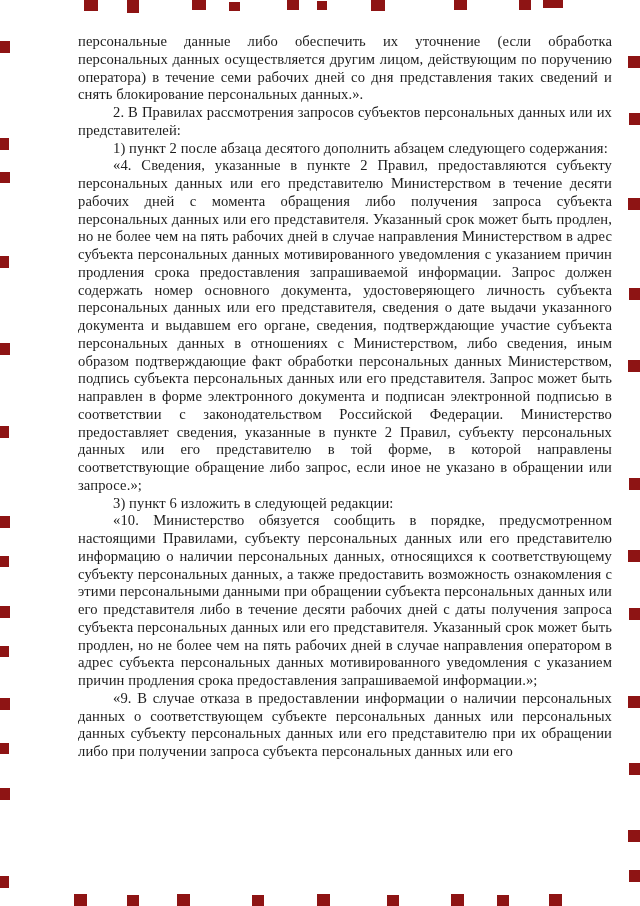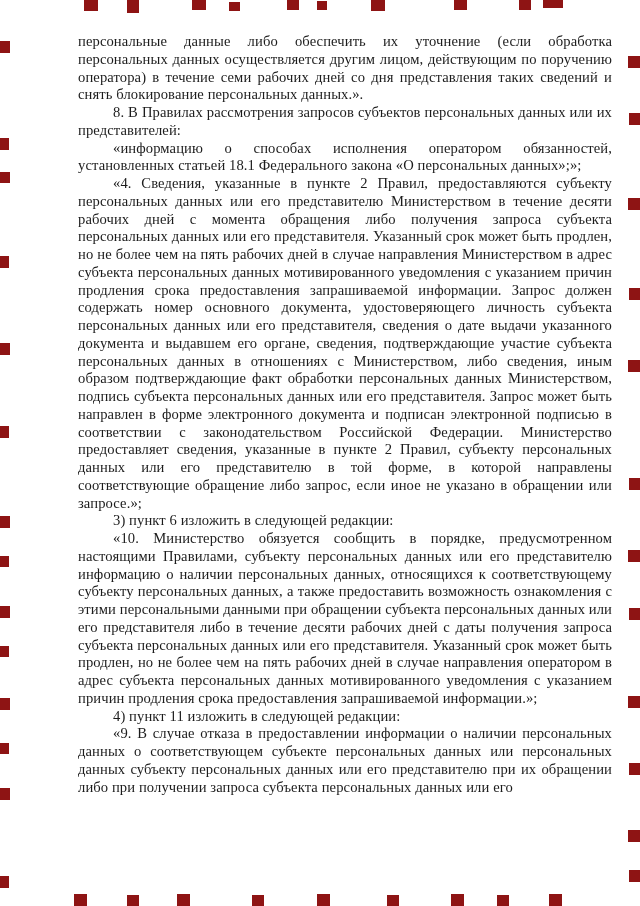--- a/index.html
+++ b/index.html
@@ -36,26 +36,25 @@
   .artifact {
     position: absolute;
   }
 </style>
 </head>
 <body>
 
 <div class="page">
   <div class="doc-text">
       <p class="para">персональные данные либо обеспечить их уточнение (если обработка персональных данных осуществляется другим лицом, действующим по поручению оператора) в течение семи рабочих дней со дня представления таких сведений и снять блокирование персональных данных.».</p>
-      <p class="para indent">8. В Правилах рассмотрения запросов субъектов персональных данных или их представителей:</p>
-      <p class="para indent">«информацию о способах исполнения оператором обязанностей, установленных статьей 18.1 Федерального закона «О персональных данных»;»;</p>
+      <p class="para indent">2. В Правилах рассмотрения запросов субъектов персональных данных или их представителей:</p>
+      <p class="para indent">1) пункт 2 после абзаца десятого дополнить абзацем следующего содержания:</p>
       <p class="para indent">«4. Сведения, указанные в пункте 2 Правил, предоставляются субъекту персональных данных или его представителю Министерством в течение десяти рабочих дней с момента обращения либо получения запроса субъекта персональных данных или его представителя. Указанный срок может быть продлен, но не более чем на пять рабочих дней в случае направления Министерством в адрес субъекта персональных данных мотивированного уведомления с указанием причин продления срока предоставления запрашиваемой информации. Запрос должен содержать номер основного документа, удостоверяющего личность субъекта персональных данных или его представителя, сведения о дате выдачи указанного документа и выдавшем его органе, сведения, подтверждающие участие субъекта персональных данных в отношениях с Министерством, либо сведения, иным образом подтверждающие факт обработки персональных данных Министерством, подпись субъекта персональных данных или его представителя. Запрос может быть направлен в форме электронного документа и подписан электронной подписью в соответствии с законодательством Российской Федерации. Министерство предоставляет сведения, указанные в пункте 2 Правил, субъекту персональных данных или его представителю в той форме, в которой направлены соответствующие обращение либо запрос, если иное не указано в обращении или запросе.»;</p>
       <p class="para indent">3) пункт 6 изложить в следующей редакции:</p>
       <p class="para indent">«10. Министерство обязуется сообщить в порядке, предусмотренном настоящими Правилами, субъекту персональных данных или его представителю информацию о наличии персональных данных, относящихся к соответствующему субъекту персональных данных, а также предоставить возможность ознакомления с этими персональными данными при обращении субъекта персональных данных или его представителя либо в течение десяти рабочих дней с даты получения запроса субъекта персональных данных или его представителя. Указанный срок может быть продлен, но не более чем на пять рабочих дней в случае направления оператором в адрес субъекта персональных данных мотивированного уведомления с указанием причин продления срока предоставления запрашиваемой информации.»;</p>
-      <p class="para indent">4) пункт 11 изложить в следующей редакции:</p>
       <p class="para indent">«9. В случае отказа в предоставлении информации о наличии персональных данных о соответствующем субъекте персональных данных или персональных данных субъекту персональных данных или его представителю при их обращении либо при получении запроса субъекта персональных данных или его</p>
     </div>
   <div>
       <div class="artifact" style="left: 84px; top: 0px; width: 14px; height: 11px; background: rgb(142, 20, 20);"></div>
       <div class="artifact" style="left: 127px; top: 0px; width: 12px; height: 13px; background: rgb(142, 20, 20);"></div>
       <div class="artifact" style="left: 192px; top: 0px; width: 14px; height: 10px; background: rgb(142, 20, 20);"></div>
       <div class="artifact" style="left: 229px; top: 2px; width: 11px; height: 9px; background: rgb(142, 20, 20);"></div>
       <div class="artifact" style="left: 287px; top: 0px; width: 12px; height: 10px; background: rgb(142, 20, 20);"></div>
       <div class="artifact" style="left: 317px; top: 1px; width: 10px; height: 9px; background: rgb(142, 20, 20);"></div>
       <div class="artifact" style="left: 371px; top: 0px; width: 14px; height: 11px; background: rgb(142, 20, 20);"></div>

